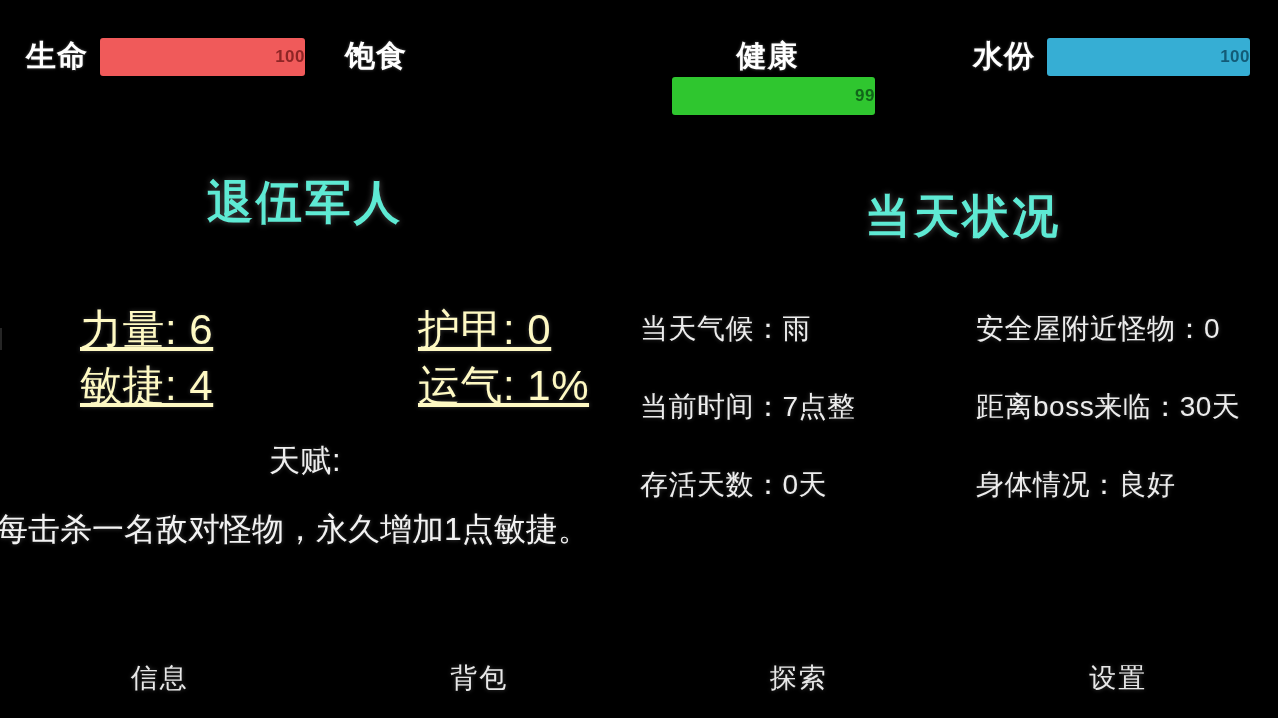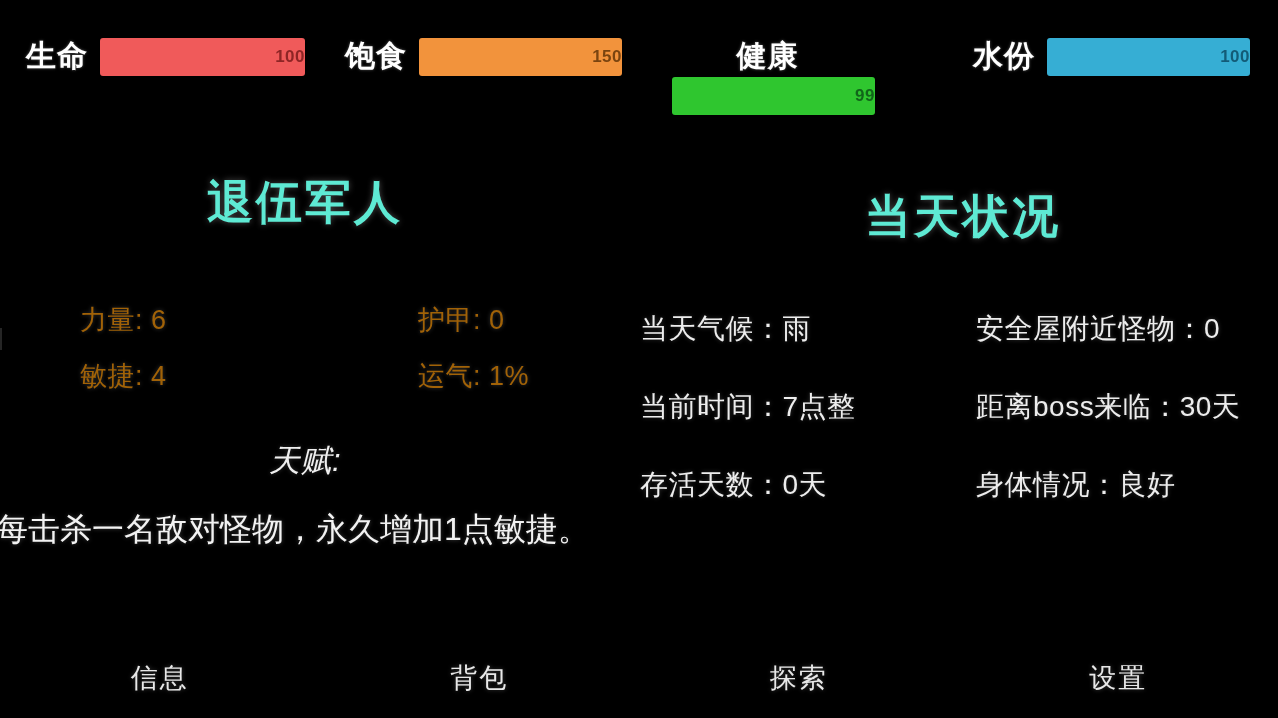--- a/index.html
+++ b/index.html
@@ -86,43 +86,43 @@
   
   #char-panel {
     position: absolute;
     left: 0;
     top: 296px;
     width: 620px;
     height: 260px;
   }
   .char-stat {
     position: absolute;
-    font-size: 27px;
+    font-size: 42px;
     font-weight: 400;
-    color: #a16207;
+    color: #fef9c3;
     letter-spacing: 0.5px;
     white-space: nowrap;
     text-shadow: 0 0 4px rgba(255,255,255,0.22);
+    text-decoration: underline;
   }
   #stat-str { left: 80px;  top: 6px;  }
   #stat-agi { left: 80px;  top: 62px; }
   #stat-arm { left: 418px; top: 6px;  }
   #stat-luk { left: 418px; top: 62px; }
 
   #talent-label {
     position: absolute;
     left: 0;
     top: 440px;
     width: 610px;
     text-align: center;
     font-size: 31px;
     color: #efefef;
     letter-spacing: 0.5px;
     text-shadow: 0 0 4px rgba(255,255,255,0.22);
-    font-style: italic;
   }
   #talent-text {
     position: absolute;
     left: -4px;
     top: 508px;
     width: 620px;
     font-size: 32px;
     color: #f2f2f2;
     letter-spacing: 0px;
     white-space: nowrap;
@@ -189,23 +189,20 @@
 
   <div class="stat-group" id="grp-hp">
     <span class="stat-label">生命</span>
     <div class="stat-bar" id="bar-hp" style="background: rgb(240, 90, 90);">
       <span class="stat-bar-value" id="val-hp" style="color: rgb(142, 37, 37);">100</span>
     </div>
   </div>
 
   <div class="stat-group" id="grp-food">
     <span class="stat-label">饱食</span>
-    <div class="stat-bar" id="bar-food" style="background: rgb(242, 147, 60);">
-      <span class="stat-bar-value" id="val-food" style="color: rgb(122, 68, 16);">150</span>
-    </div>
   </div>
 
   <div class="stat-group" id="grp-hlth">
     <span class="stat-label">健康</span>
     <div class="stat-bar" id="bar-hlth" style="background: rgb(47, 198, 47);">
       <span class="stat-bar-value" id="val-hlth" style="color: rgb(17, 101, 26);">99</span>
     </div>
   </div>
 
   <div class="stat-group" id="grp-water">

